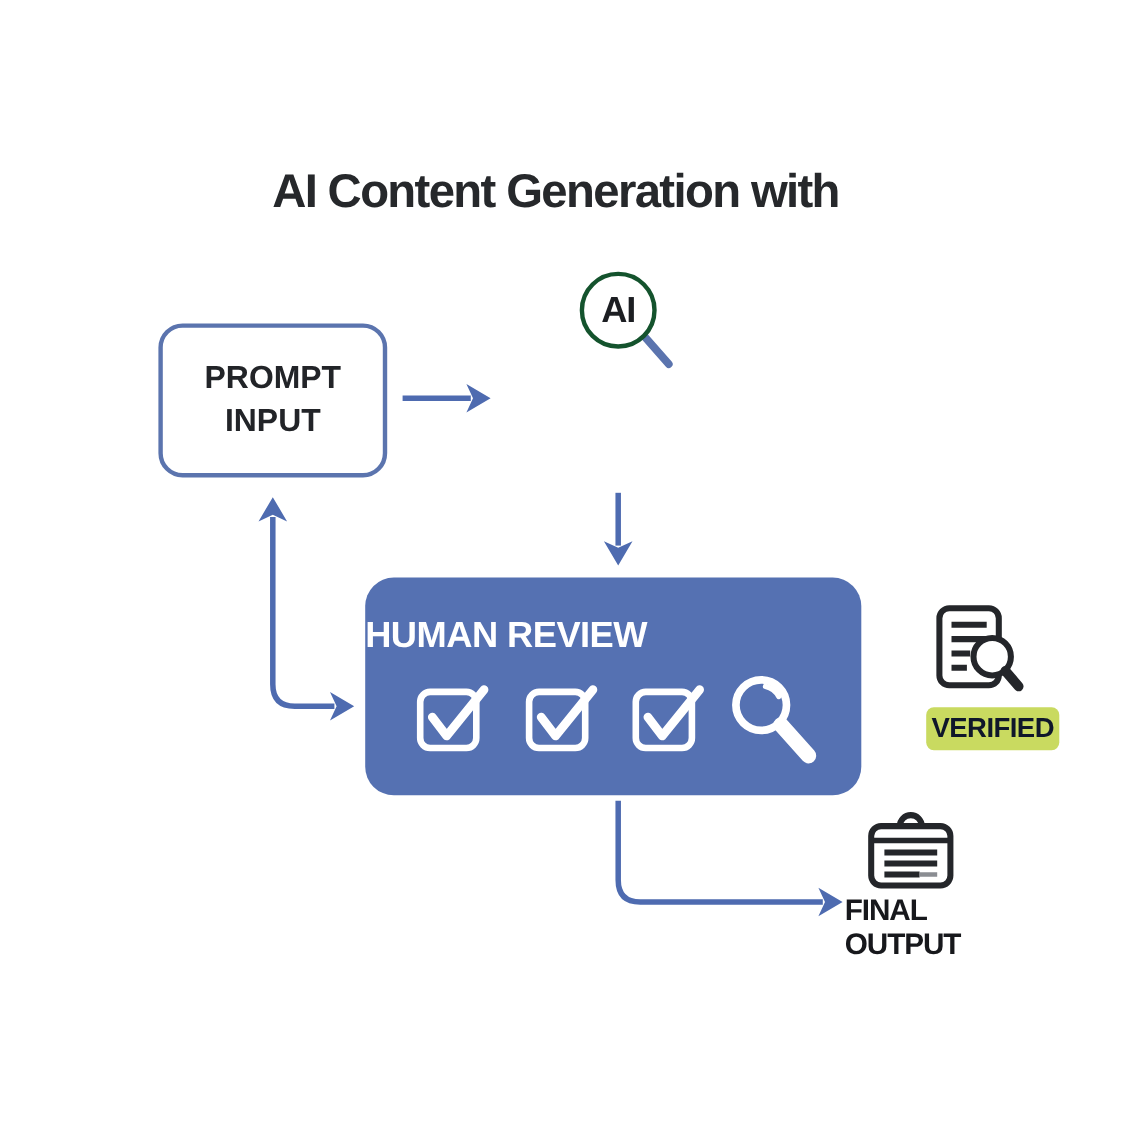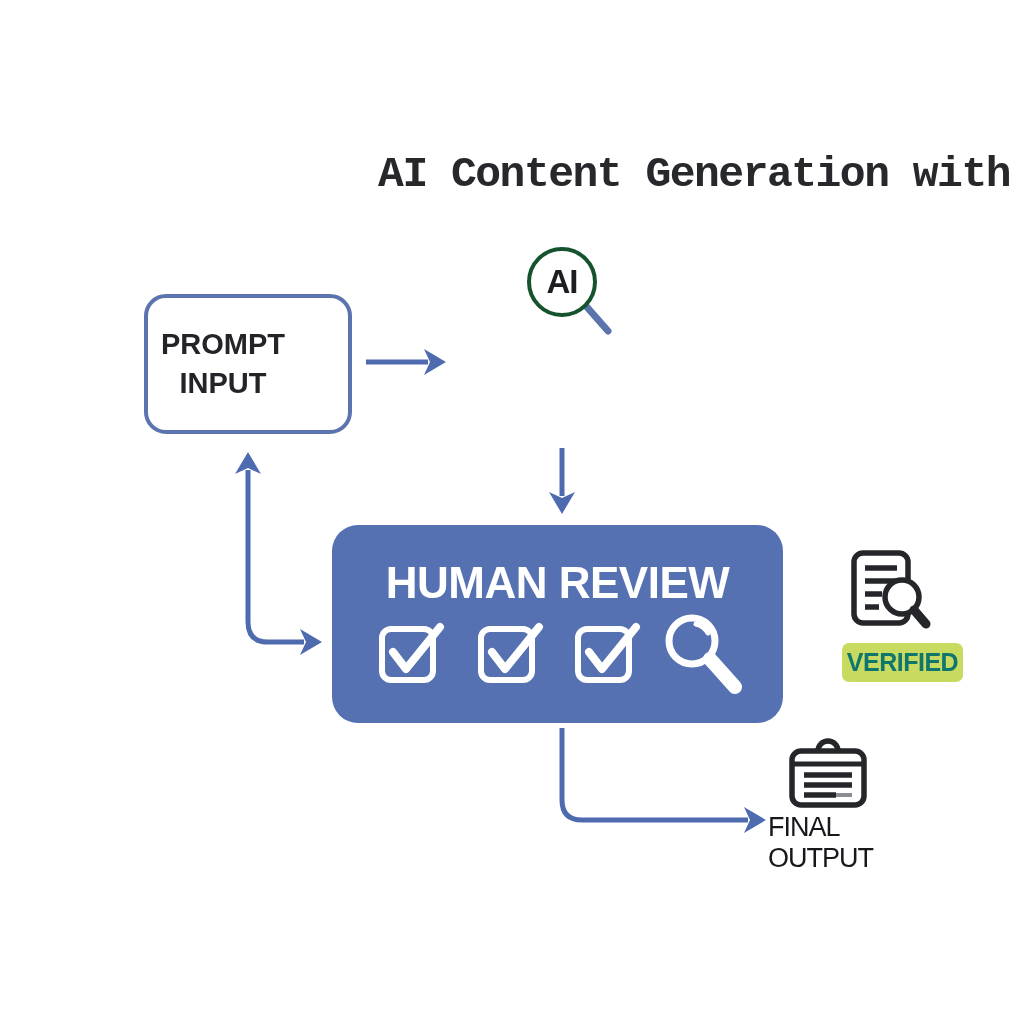--- a/index.html
+++ b/index.html
@@ -1,27 +1,27 @@
 <!DOCTYPE html>
 <html><head>
 <meta charset="utf-8">
 <style>
   html,body{margin:0;padding:0;background:#ffffff;}
   .canvas{
     position:relative;width:1024px;height:1024px;background:#ffffff;overflow:hidden;
     font-family:"Liberation Sans",sans-serif;
   }
   .title{
-    position:absolute;top:150px;left:0;width:1010px;text-align:right;
-    font-size:43px;font-weight:800;letter-spacing:-1.5px;color:#26282b;font-family:Liberation Mono, monospace;
+    position:absolute;top:150px;left:0;width:1010px;text-align:center;
+    font-size:43px;font-weight:800;letter-spacing:-1.5px;color:#26282b;
   }
   
   .flowbox{
     position:absolute;background:#ffffff;border:4px solid #5b74ae;border-radius:22px;
-    display:flex;align-items:center;justify-content:flex-start;box-sizing:border-box;
+    display:flex;align-items:center;justify-content:center;box-sizing:border-box;
   }
   .box-prompt{left:144px;top:294px;width:208px;height:140px;}
   .box-ai{left:448px;top:277px;width:230px;height:156px;border-radius:26px;}
   .flowbox .boxlabel{
     text-align:center;font-weight:800;color:#222428;line-height:1.35;
   }
   .box-prompt .boxlabel{font-size:29px;width:150px;}
   .box-ai .boxlabel{font-size:28px;width:200px;letter-spacing:-0.5px;padding-top:42px;}
   
   .ai-badge{
@@ -29,38 +29,38 @@
     background:#ffffff;border:4px solid #14532d;box-sizing:border-box;z-index:6;
     display:flex;align-items:center;justify-content:center;
     font-size:33px;font-weight:800;color:#1c1e22;letter-spacing:-1px;
   }
   
   .review-box{
     position:absolute;left:332px;top:525px;width:451px;height:198px;background:#5571b2;
     border-radius:26px;z-index:1;
   }
   .review-title{
-    position:absolute;top:33px;left:0;width:100%;text-align:center;
-    color:#ffffff;font-size:44px;font-weight:800;letter-spacing:-0.5px;
+    position:absolute;top:33px;left:0;width:100%;text-align:left;
+    color:#ffffff;font-size:33px;font-weight:800;letter-spacing:-0.5px;
   }
   .review-icon{position:absolute;}
   
   .overlay{position:absolute;left:0;top:0;z-index:5;pointer-events:none;}
   
   .verified-icon{position:absolute;left:846px;top:546px;}
   .verified-badge{
     position:absolute;left:842px;top:643px;width:121px;height:39px;background:#c9da60;
     border-radius:7px;display:flex;align-items:center;justify-content:center;
-    font-size:25px;font-weight:800;color:#0f766e;letter-spacing:-0.5px;
+    font-size:25px;font-weight:800;color:#0f172a;letter-spacing:-0.5px;
   }
   
   .final-icon{position:absolute;left:786px;top:734px;}
   .final-label{
     position:absolute;left:768px;top:812px;width:180px;
-    font-size:27px;font-weight:400;color:#17181c;letter-spacing:-1px;
+    font-size:27px;font-weight:700;color:#17181c;letter-spacing:-1px;
   }
 </style>
 </head>
 <body>
 
 <div class="canvas">
 
   <div class="title">AI Content Generation with</div>
 
   <div class="flowbox box-prompt">

